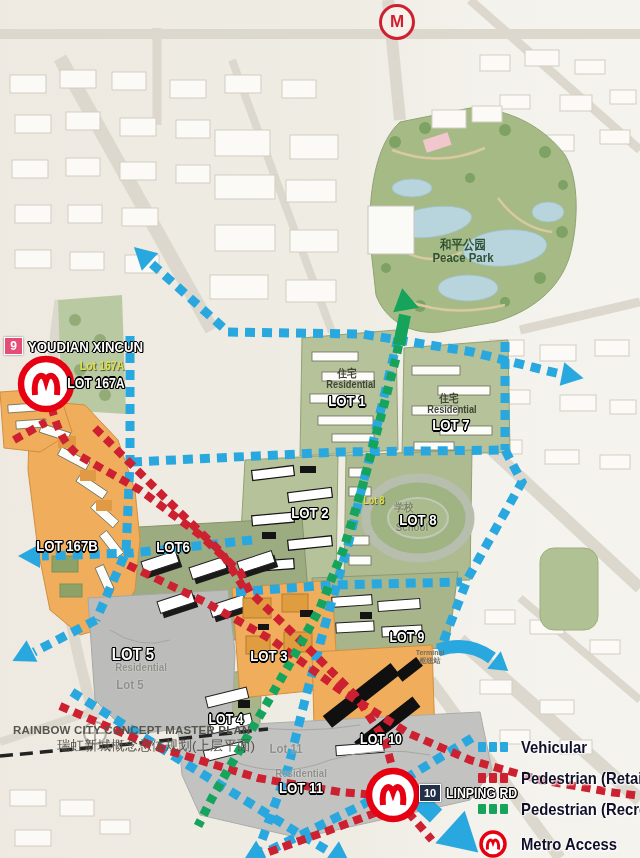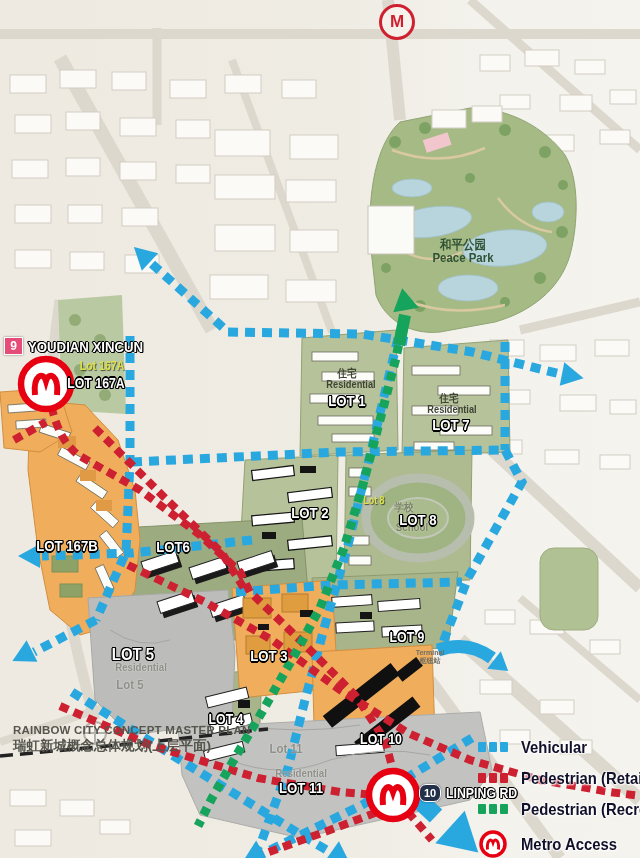--- a/index.html
+++ b/index.html
@@ -23,21 +23,21 @@
     background:rgba(246,243,236,.9);color:#cf2030;font-weight:800;font-size:17px;display:flex;align-items:center;justify-content:center;}
   #legend{position:absolute;left:478px;top:736px;}
   .leg-row{display:flex;align-items:center;gap:9px;height:22px;margin-bottom:9px;}
   .leg-row:last-child{margin-top:2px;height:30px;}
   .leg-swatch{display:flex;gap:3px;width:34px;justify-content:flex-start;}
   .leg-swatch span{width:8px;height:10px;display:inline-block;border-radius:1px;}
   .leg-label{font-size:16.5px;font-weight:800;color:#10102a;transform:scaleX(.9);transform-origin:left center;
     text-shadow:0 0 2px #fff,0 0 3px #fff,1px 1px 2px #fff;white-space:nowrap;}
   #title-block{position:absolute;left:13px;top:724px;color:#55554e;}
   #title-en{font-size:11.5px;font-weight:700;letter-spacing:.2px;}
-  #title-zh{font-size:13.5px;font-weight:700;margin-top:1px;}
+  #title-zh{font-size:13.5px;font-weight:400;margin-top:1px;margin-left:44px;}
   #terminal-label{position:absolute;left:430px;top:657px;transform:translate(-50%,-50%);
     color:#6d6d64;font-size:7px;font-weight:700;text-align:center;line-height:1.1;}
 </style>
 </head>
 <body>
 
 <div id="stage">
 
 <svg id="map-svg" width="640" height="858" viewBox="0 0 640 858">
 
@@ -343,21 +343,21 @@
 <div id="m-marker">M</div>
 
 <div class="station" style="left:4px;top:337px;">
   <div class="badge" style="width:17px;height:16px;font-size:12px;background:#e54c78;">9</div>
   <div class="st-name" style="font-size:15px;">YOUDIAN XINCUN</div>
 </div>
 <div class="lbl lbl-yellow" style="left:102px;top:366px;font-size:12px;">Lot 167A</div>
 <div class="lbl lbl-white" style="left:96px;top:383px;font-size:14px;">LOT 167A</div>
 
 <div class="station" style="left:419px;top:784px;">
-  <div class="badge" style="width:20px;height:16px;font-size:11px;background:#223149;border-radius:7px;">10</div>
+  <div class="badge" style="width:20px;height:16px;font-size:11px;background:#223149;">10</div>
   <div class="st-name" style="font-size:14px;">LINPING RD</div>
 </div>
 
 <div class="lbl lbl-green" style="left:463px;top:245px;font-size:13px;">和平公园</div>
 <div class="lbl lbl-green" style="left:463px;top:258px;font-size:13px;">Peace Park</div>
 
 <div class="lbl lbl-dark" style="left:347px;top:374px;font-size:11px;">住宅</div>
 <div class="lbl lbl-dark" style="left:351px;top:385px;font-size:10.5px;">Residential</div>
 <div class="lbl lbl-white" style="left:347px;top:401px;font-size:15px;">LOT 1</div>
 

